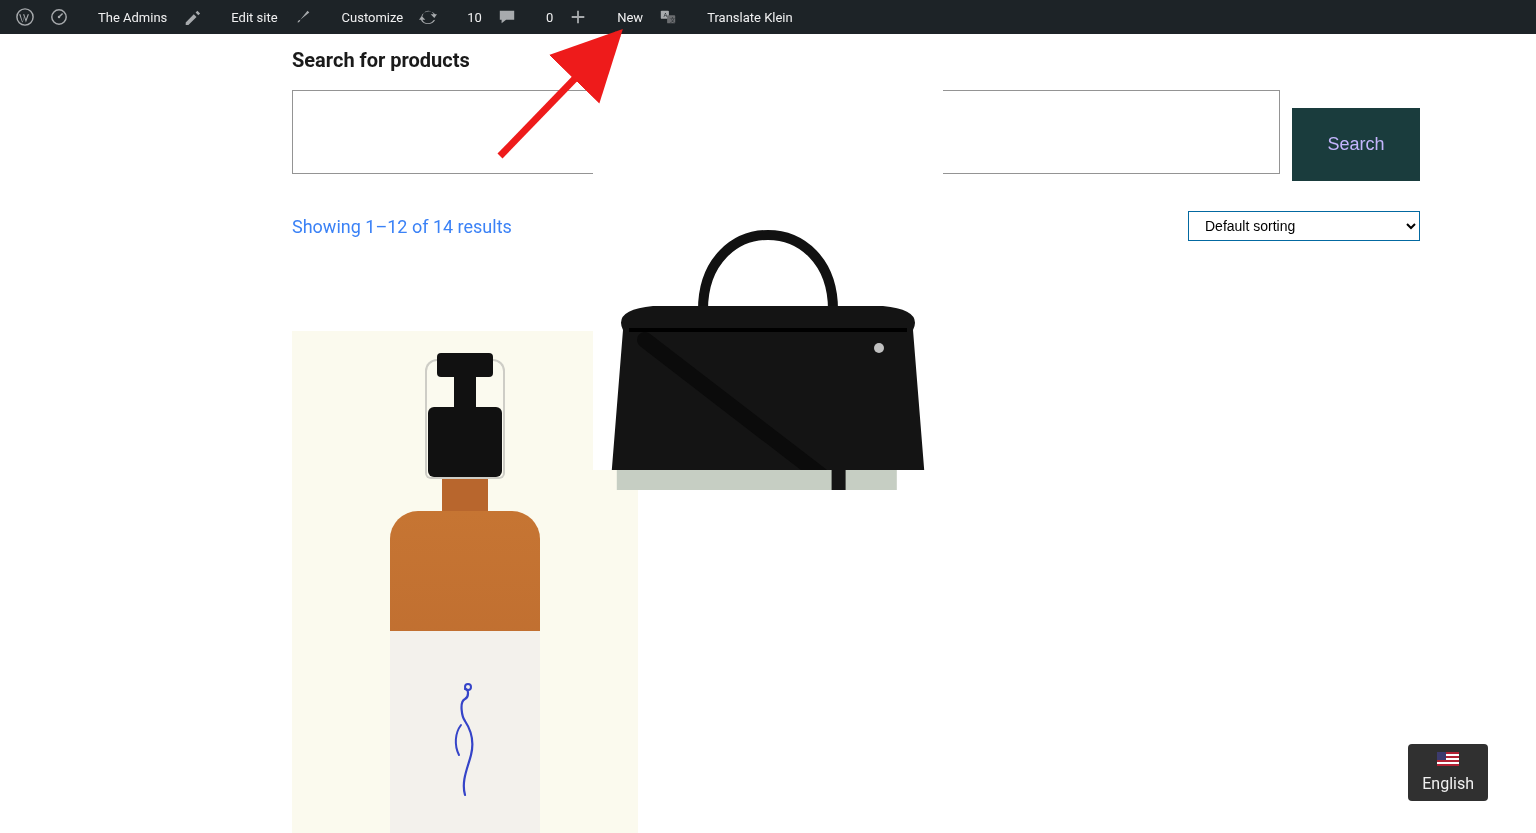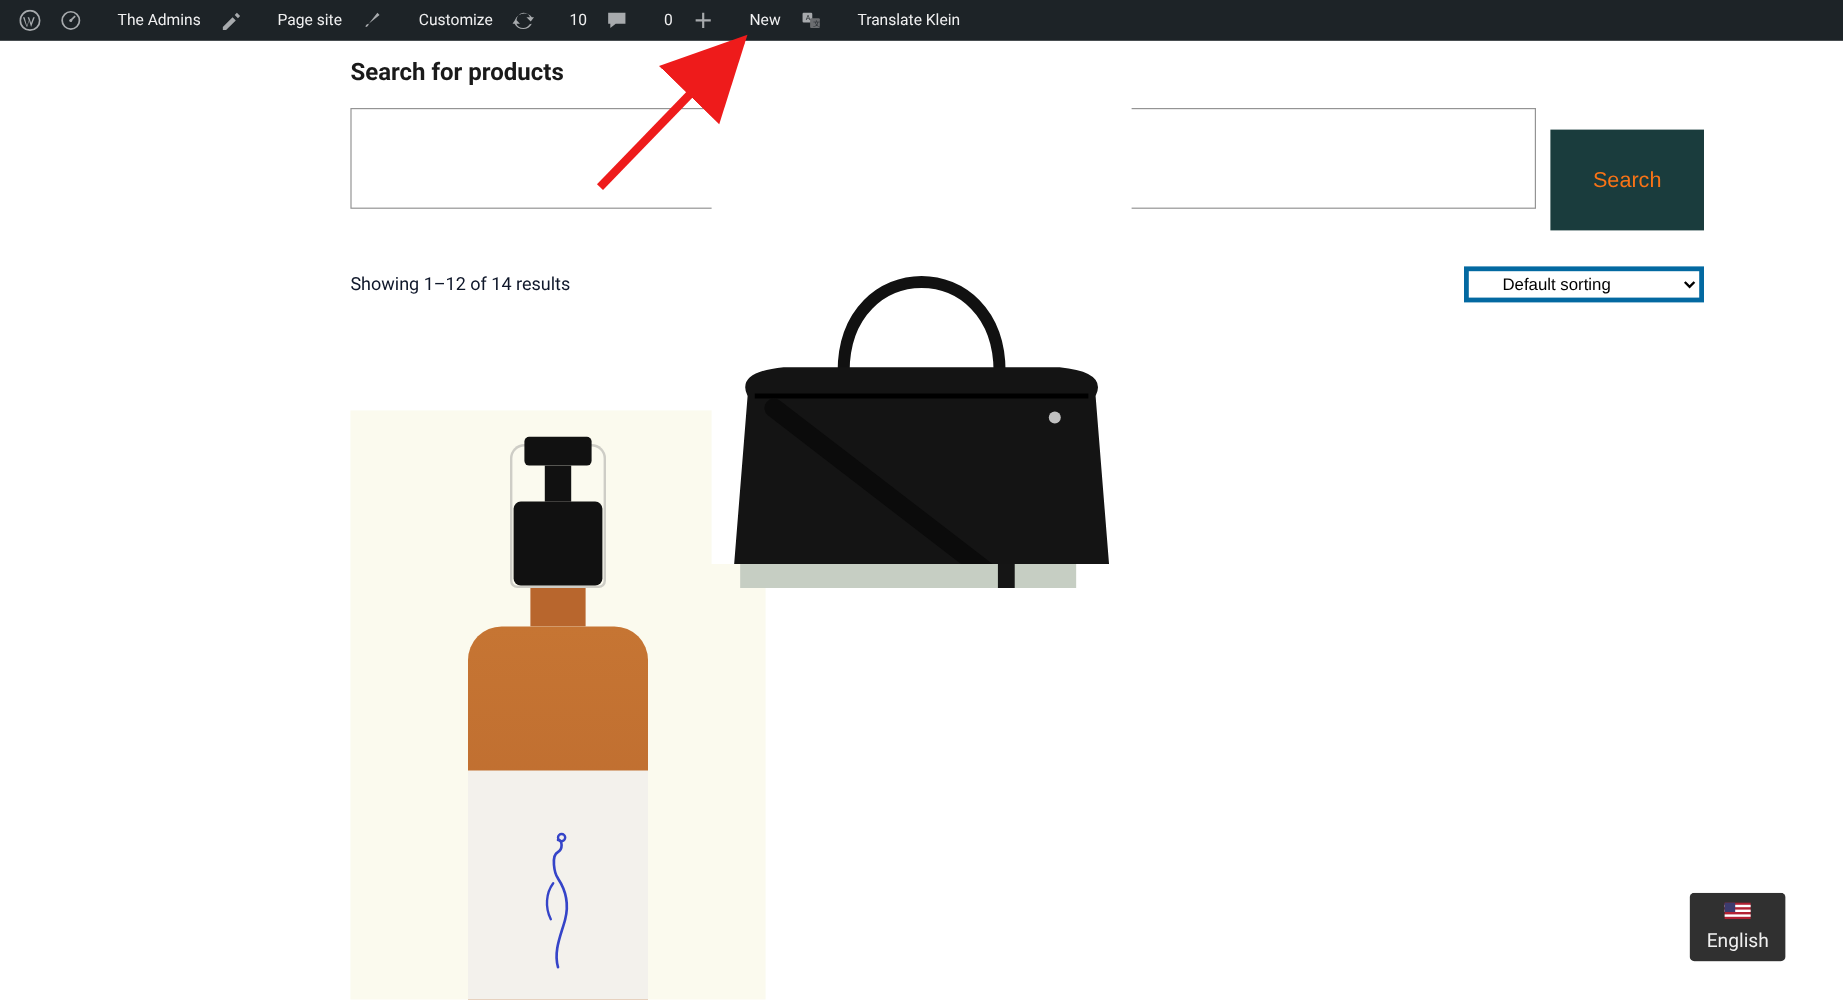--- a/index.html
+++ b/index.html
@@ -59,46 +59,46 @@
   .search-input {
     flex: 1;
     height: 84px;
     border: 1px solid #949494;
     font-size: 20px;
     padding: 0 14px;
     outline: none;
   }
   .search-button {
     width: 128px;
-    height: 84px;
+    height: 73px;
     margin-top: 18px;
     background: #1a3c3d;
-    color: #f97316;
+    color: #c4b5fd;
     border: none;
     font-size: 18px;
     cursor: pointer;
   }
 
   .results-bar {
     display: flex;
     justify-content: space-between;
     align-items: center;
     margin-bottom: 90px;
   }
   .results-text {
-    font-size: 15px;
-    color: #0f172a;
+    font-size: 18px;
+    color: #3b82f6;
   }
   .sort-select {
-    width: 200px;
+    width: 232px;
     height: 30px;
-    border: 4px solid #0369a1;
+    border: 1px solid #0369a1;
     background: #fff;
     font-size: 14px;
-    padding: 0 24px;
+    padding: 0 12px;
   }
 
   
   .products {
     display: flex;
     gap: 44px;
   }
   .product-card {
     width: 346px;
     height: 520px;
@@ -208,21 +208,21 @@
     </span>
     <span class="admin-bar-label">The Admins</span>
   </div>
 
   <div class="admin-bar-item">
     <span class="admin-bar-icon">
       <svg viewBox="0 0 20 20">
           <path d="M3 16l9-9 3 3-9 9H3v-3zM14 5l2-2 3 3-2 2z" fill="#a7aaad"></path>
         </svg>
     </span>
-    <span class="admin-bar-label">Page site</span>
+    <span class="admin-bar-label">Edit site</span>
   </div>
 
   <div class="admin-bar-item">
     <span class="admin-bar-icon">
       <svg viewBox="0 0 20 20">
           <path d="M4 16c0-2 2-3 3-3l8-10 2 2-10 8c0 1-1 3-3 3z" fill="#a7aaad"></path>
         </svg>
     </span>
     <span class="admin-bar-label">Customize</span>
   </div>

